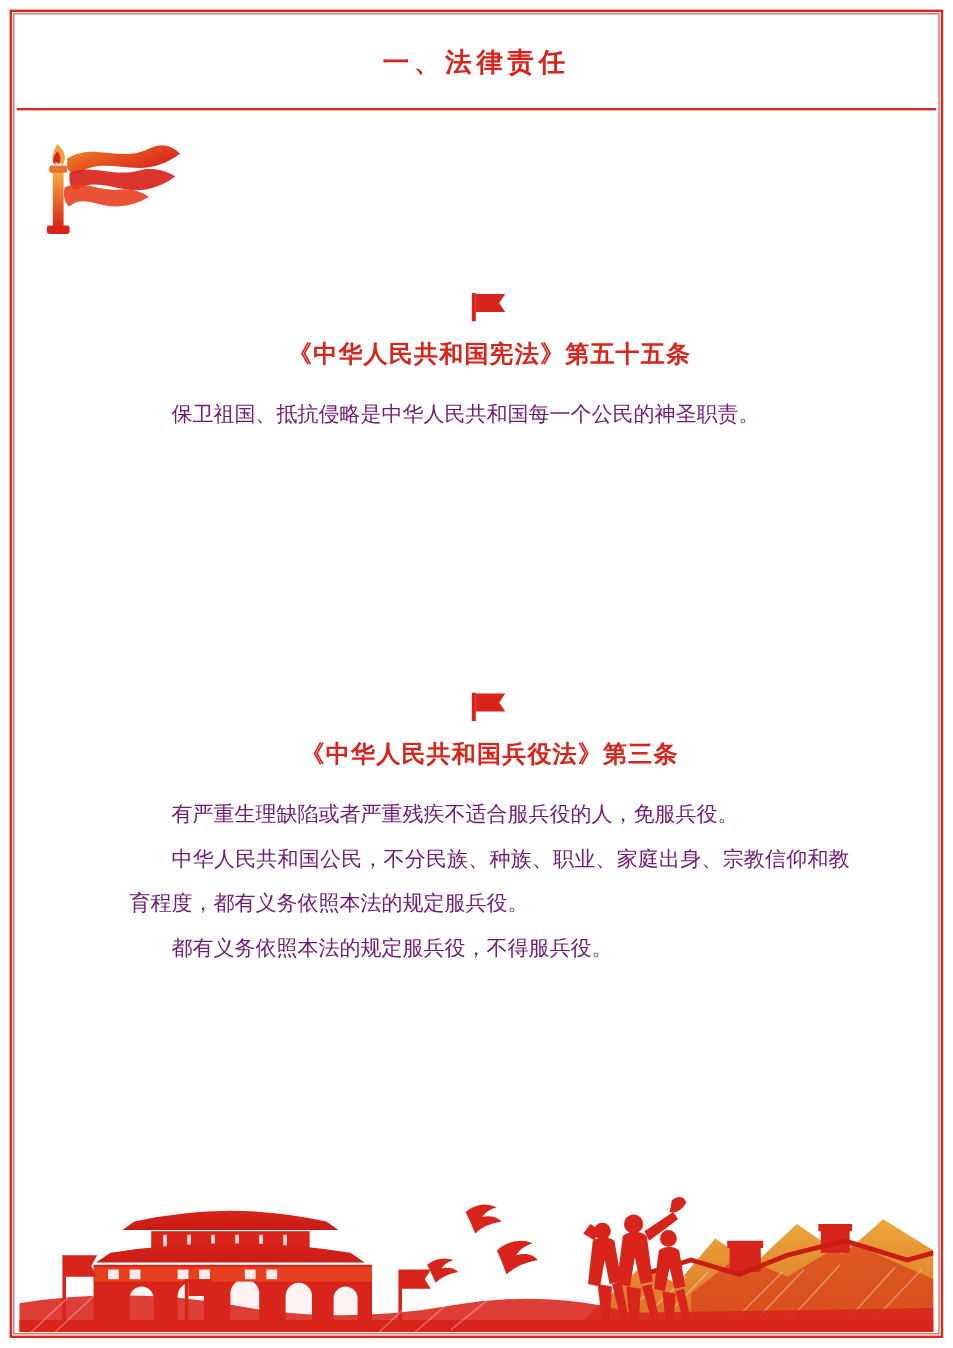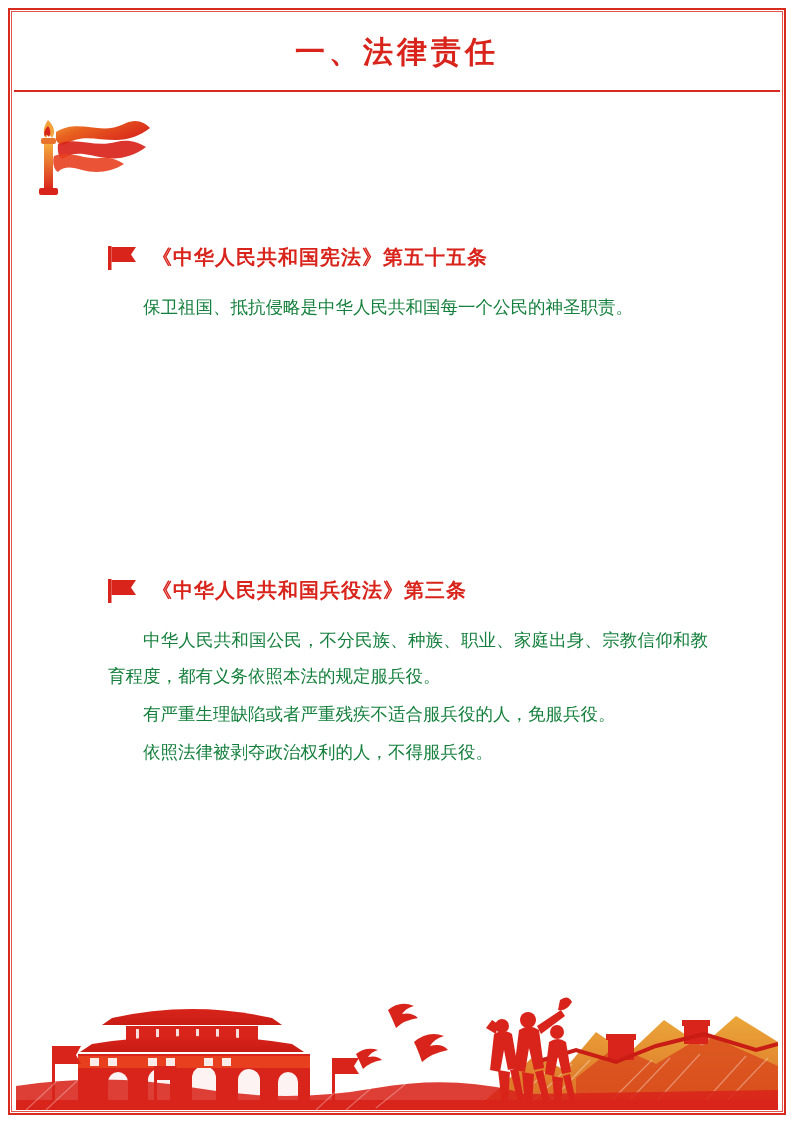--- a/index.html
+++ b/index.html
@@ -50,21 +50,21 @@
     height: 78px;
     box-sizing: border-box;
     border-bottom: 2px solid #d82b20;
     display: flex;
     align-items: center;
     justify-content: center;
     background: #ffffff;
   }
   .title-text {
     font-family: "Liberation Sans", "DejaVu Sans", sans-serif;
-    font-size: 30px;
+    font-size: 22px;
     font-weight: bold;
     color: #d8241b;
     letter-spacing: 4px;
   }
 
   
   .content {
     position: absolute;
     left: 16px;
     top: 96px;
@@ -89,39 +89,40 @@
     width: 600px;
   }
   .article-1 { top: 148px; }
   .article-2 { top: 481px; }
 
   .article-head {
     display: flex;
     align-items: center;
     gap: 14px;
     margin-bottom: 18px;
+    flex-direction: column;
   }
   .flag-icon {
     width: 30px;
     height: 24px;
     flex: 0 0 auto;
   }
   .article-title {
     font-family: "Liberation Sans", "DejaVu Sans", sans-serif;
     font-size: 20px;
     font-weight: bold;
     color: #d8241b;
     letter-spacing: 1px;
     white-space: nowrap;
   }
   .para {
     font-family: "Liberation Sans", "DejaVu Sans", sans-serif;
     font-size: 17.5px;
     line-height: 36px;
-    color: #15803d;
+    color: #701a75;
     text-indent: 35px;
     text-align: justify;
     margin: 0 0 2px 0;
   }
 
   
   .bottom-art {
     position: absolute;
     left: 0;
     bottom: 0;
@@ -180,23 +181,23 @@
     </div>
 
     <div class="article article-2">
       <div class="article-head">
         <svg class="flag-icon" viewBox="0 0 30 24" xmlns="http://www.w3.org/2000/svg">
           <rect x="0" y="0" width="3.5" height="24" fill="#d8241b"></rect>
           <path d="M3.5 1 H28 L23 8.5 L28 16 H3.5 Z" fill="#d8241b"></path>
         </svg>
         <div class="article-title">《中华人民共和国兵役法》第三条</div>
       </div>
+      <p class="para">有严重生理缺陷或者严重残疾不适合服兵役的人，免服兵役。</p>
       <p class="para">中华人民共和国公民，不分民族、种族、职业、家庭出身、宗教信仰和教育程度，都有义务依照本法的规定服兵役。</p>
-      <p class="para">有严重生理缺陷或者严重残疾不适合服兵役的人，免服兵役。</p>
-      <p class="para">依照法律被剥夺政治权利的人，不得服兵役。</p>
+      <p class="para">都有义务依照本法的规定服兵役，不得服兵役。</p>
     </div>
 
     <svg class="bottom-art" viewBox="0 0 762 160" xmlns="http://www.w3.org/2000/svg">
       <defs>
         <linearGradient id="wallGrad" x1="0" y1="0" x2="1" y2="0">
           <stop offset="0%" stop-color="#d8241b"></stop>
           <stop offset="55%" stop-color="#e0421f"></stop>
           <stop offset="100%" stop-color="#e8a02c"></stop>
         </linearGradient>
         <linearGradient id="mountGrad" x1="0" y1="0" x2="0" y2="1">

